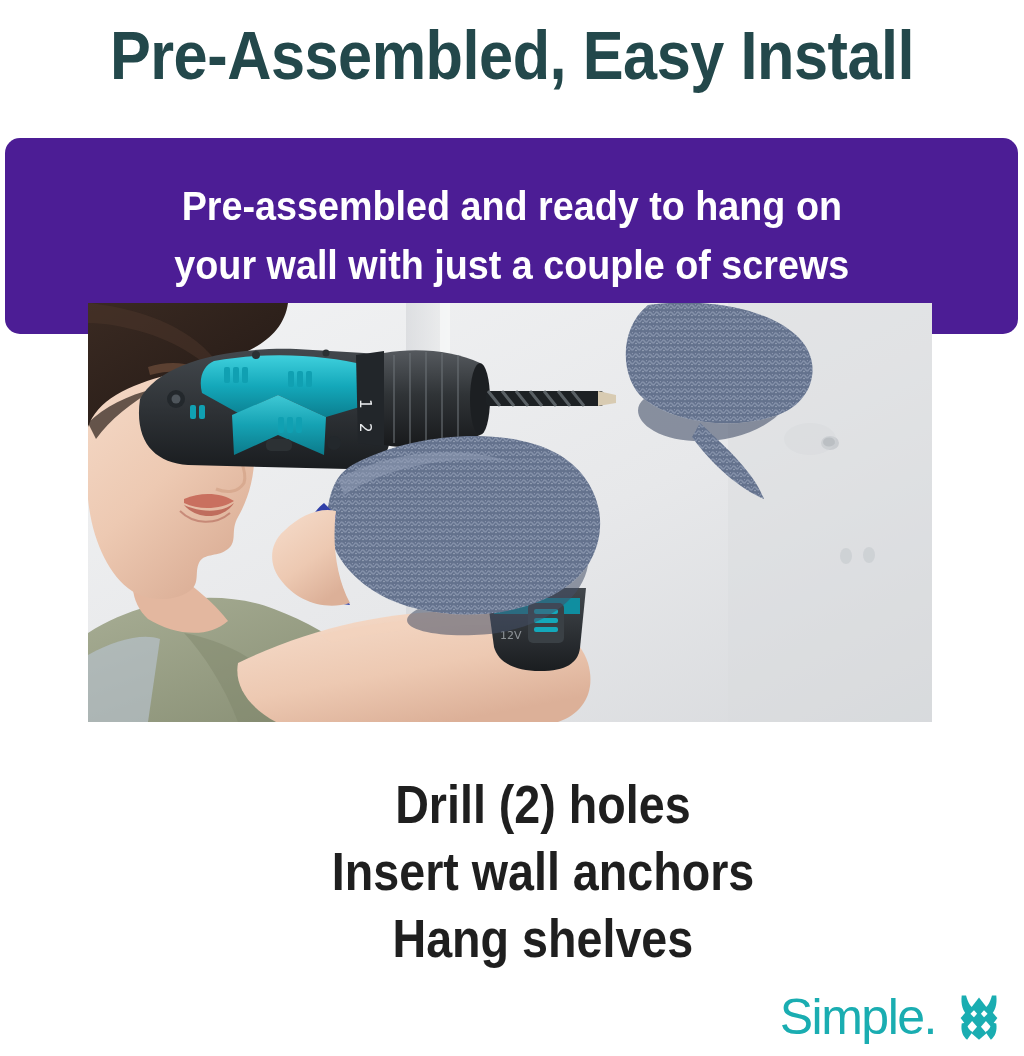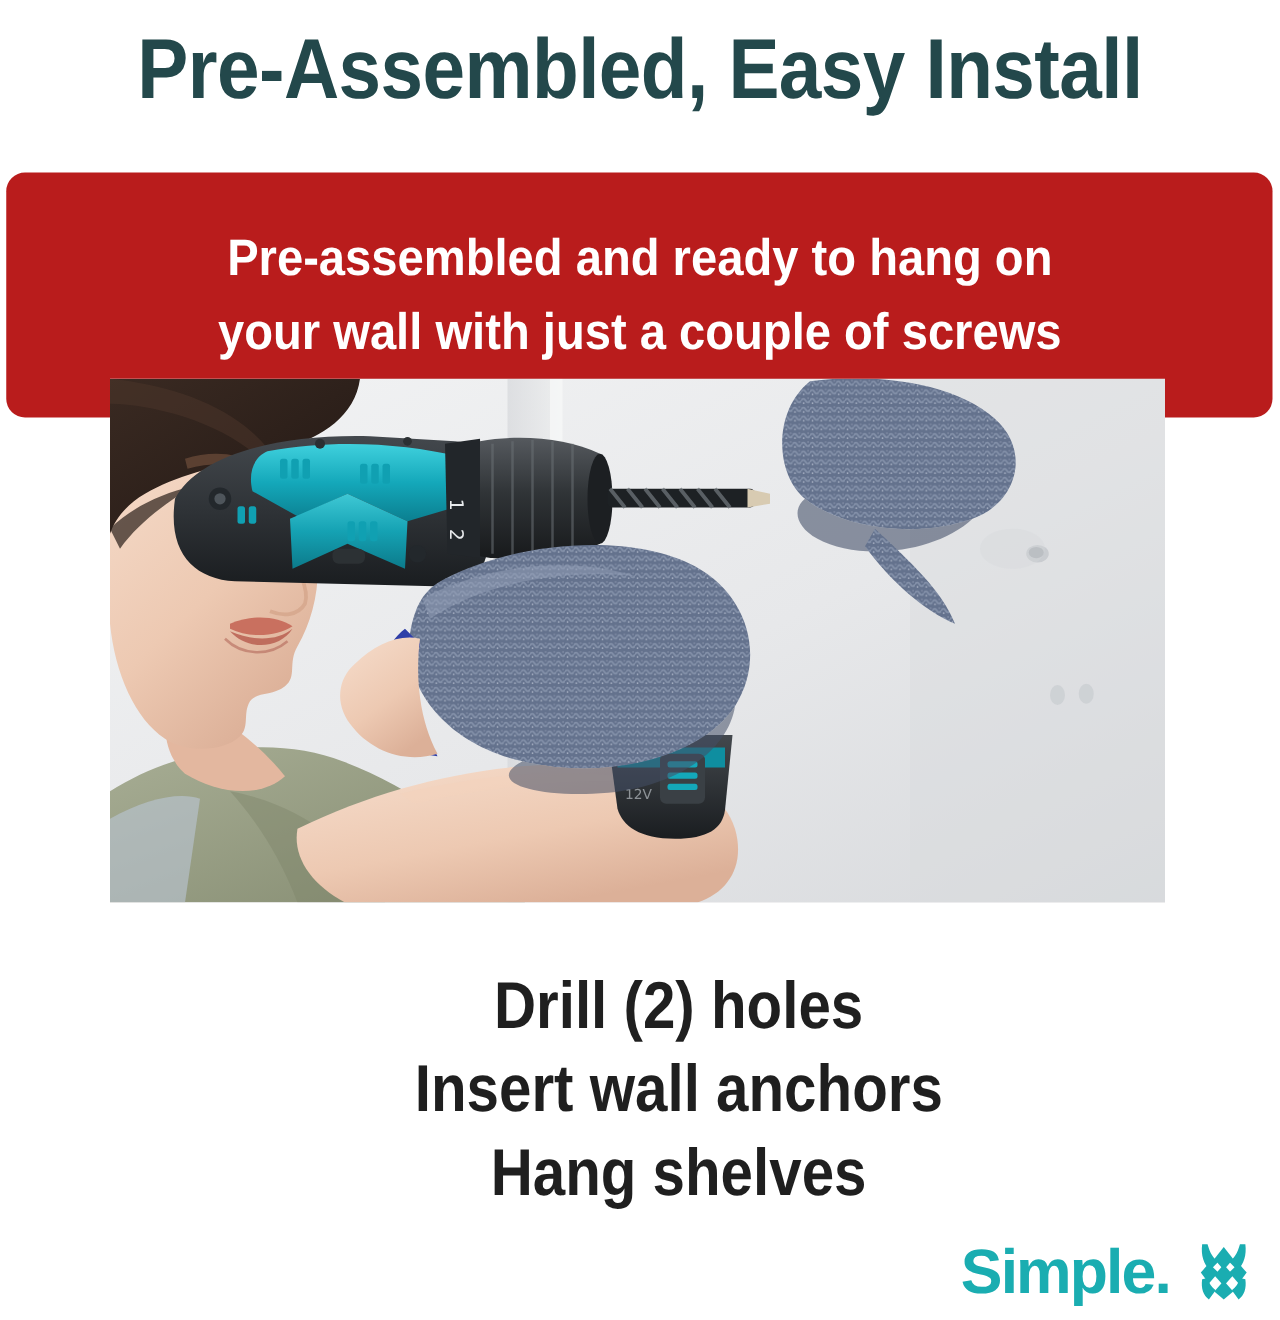--- a/index.html
+++ b/index.html
@@ -36,21 +36,21 @@
     transform-origin: center center;
   }
 
   
   .banner {
     position: absolute;
     left: 5px;
     top: 138px;
     width: 1013px;
     height: 196px;
-    background: #b91c1c;
+    background: #4c1d95;
     border-radius: 15px;
     display: flex;
     flex-direction: column;
     align-items: center;
     justify-content: center;
     box-sizing: border-box;
     padding: 0 24px;
   }
   .banner-line {
     color: #ffffff;
@@ -100,21 +100,21 @@
     position: absolute;
     right: 18px;
     bottom: 12px;
     display: flex;
     align-items: center;
     gap: 16px;
   }
   .logo-word {
     color: #1aadb1;
     font-size: 50px;
-    font-weight: 700;
+    font-weight: 400;
     letter-spacing: -1.5px;
     line-height: 1;
   }
   .logo-mark { width: 54px; height: 54px; display: block; }
   .logo-mark svg { display: block; width: 100%; height: 100%; }
 </style>
 </head>
 <body>
 
 <div class="headline">Pre-Assembled, Easy Install</div>

